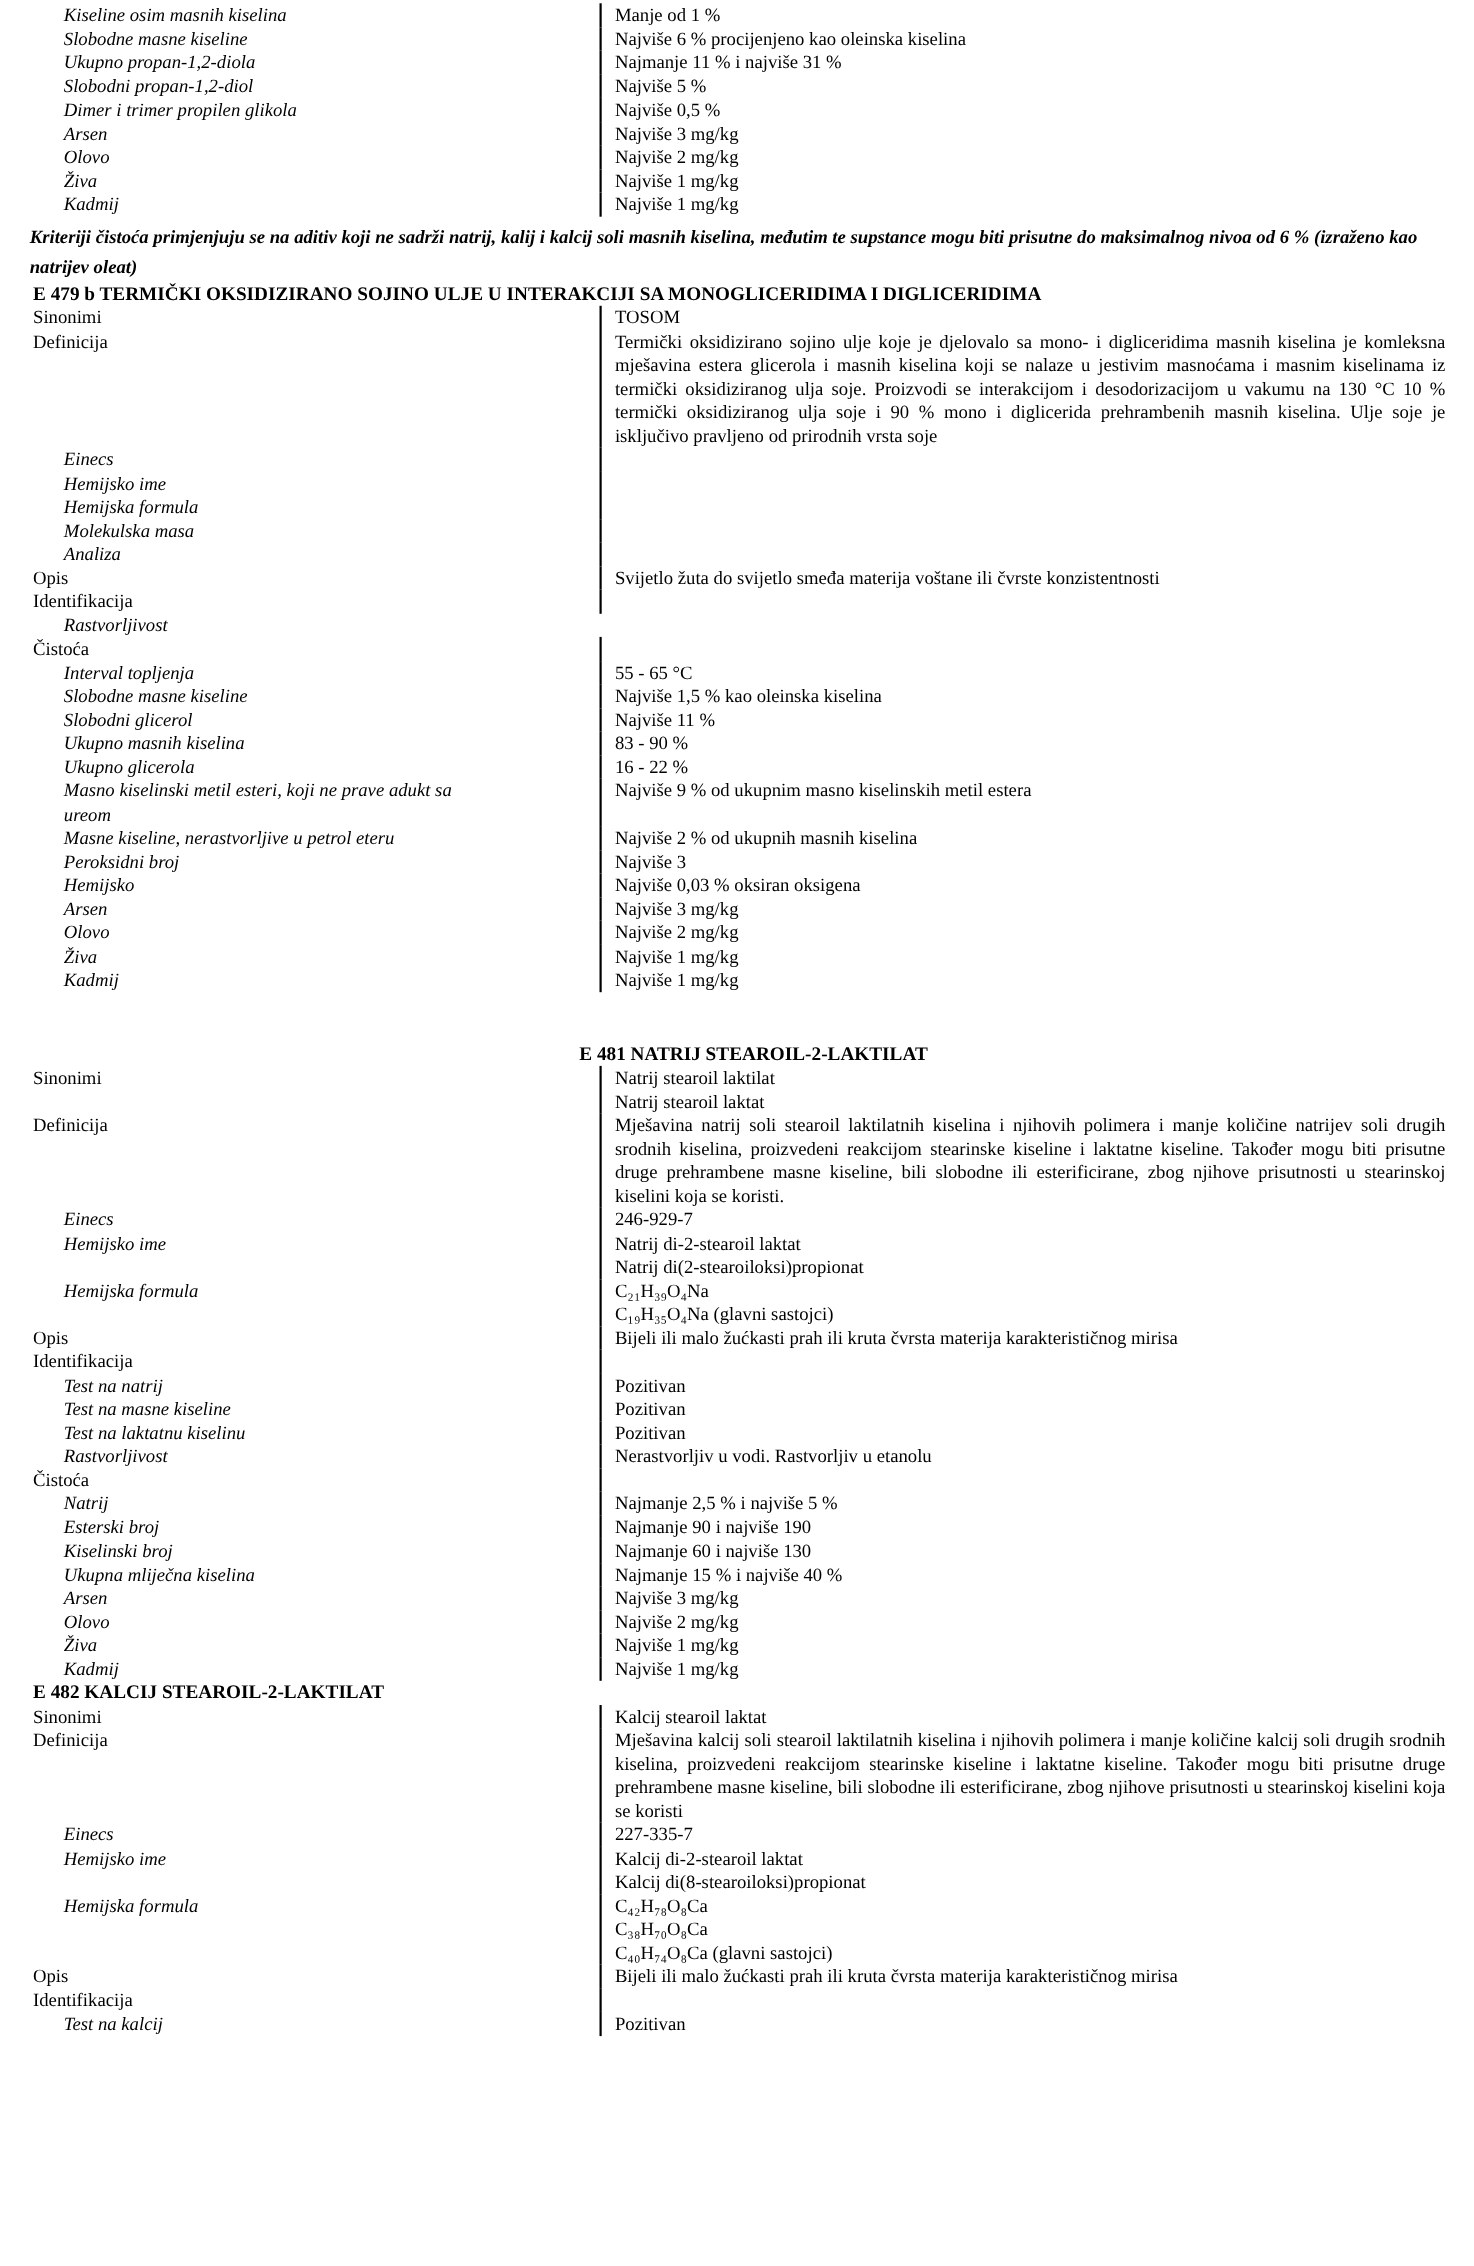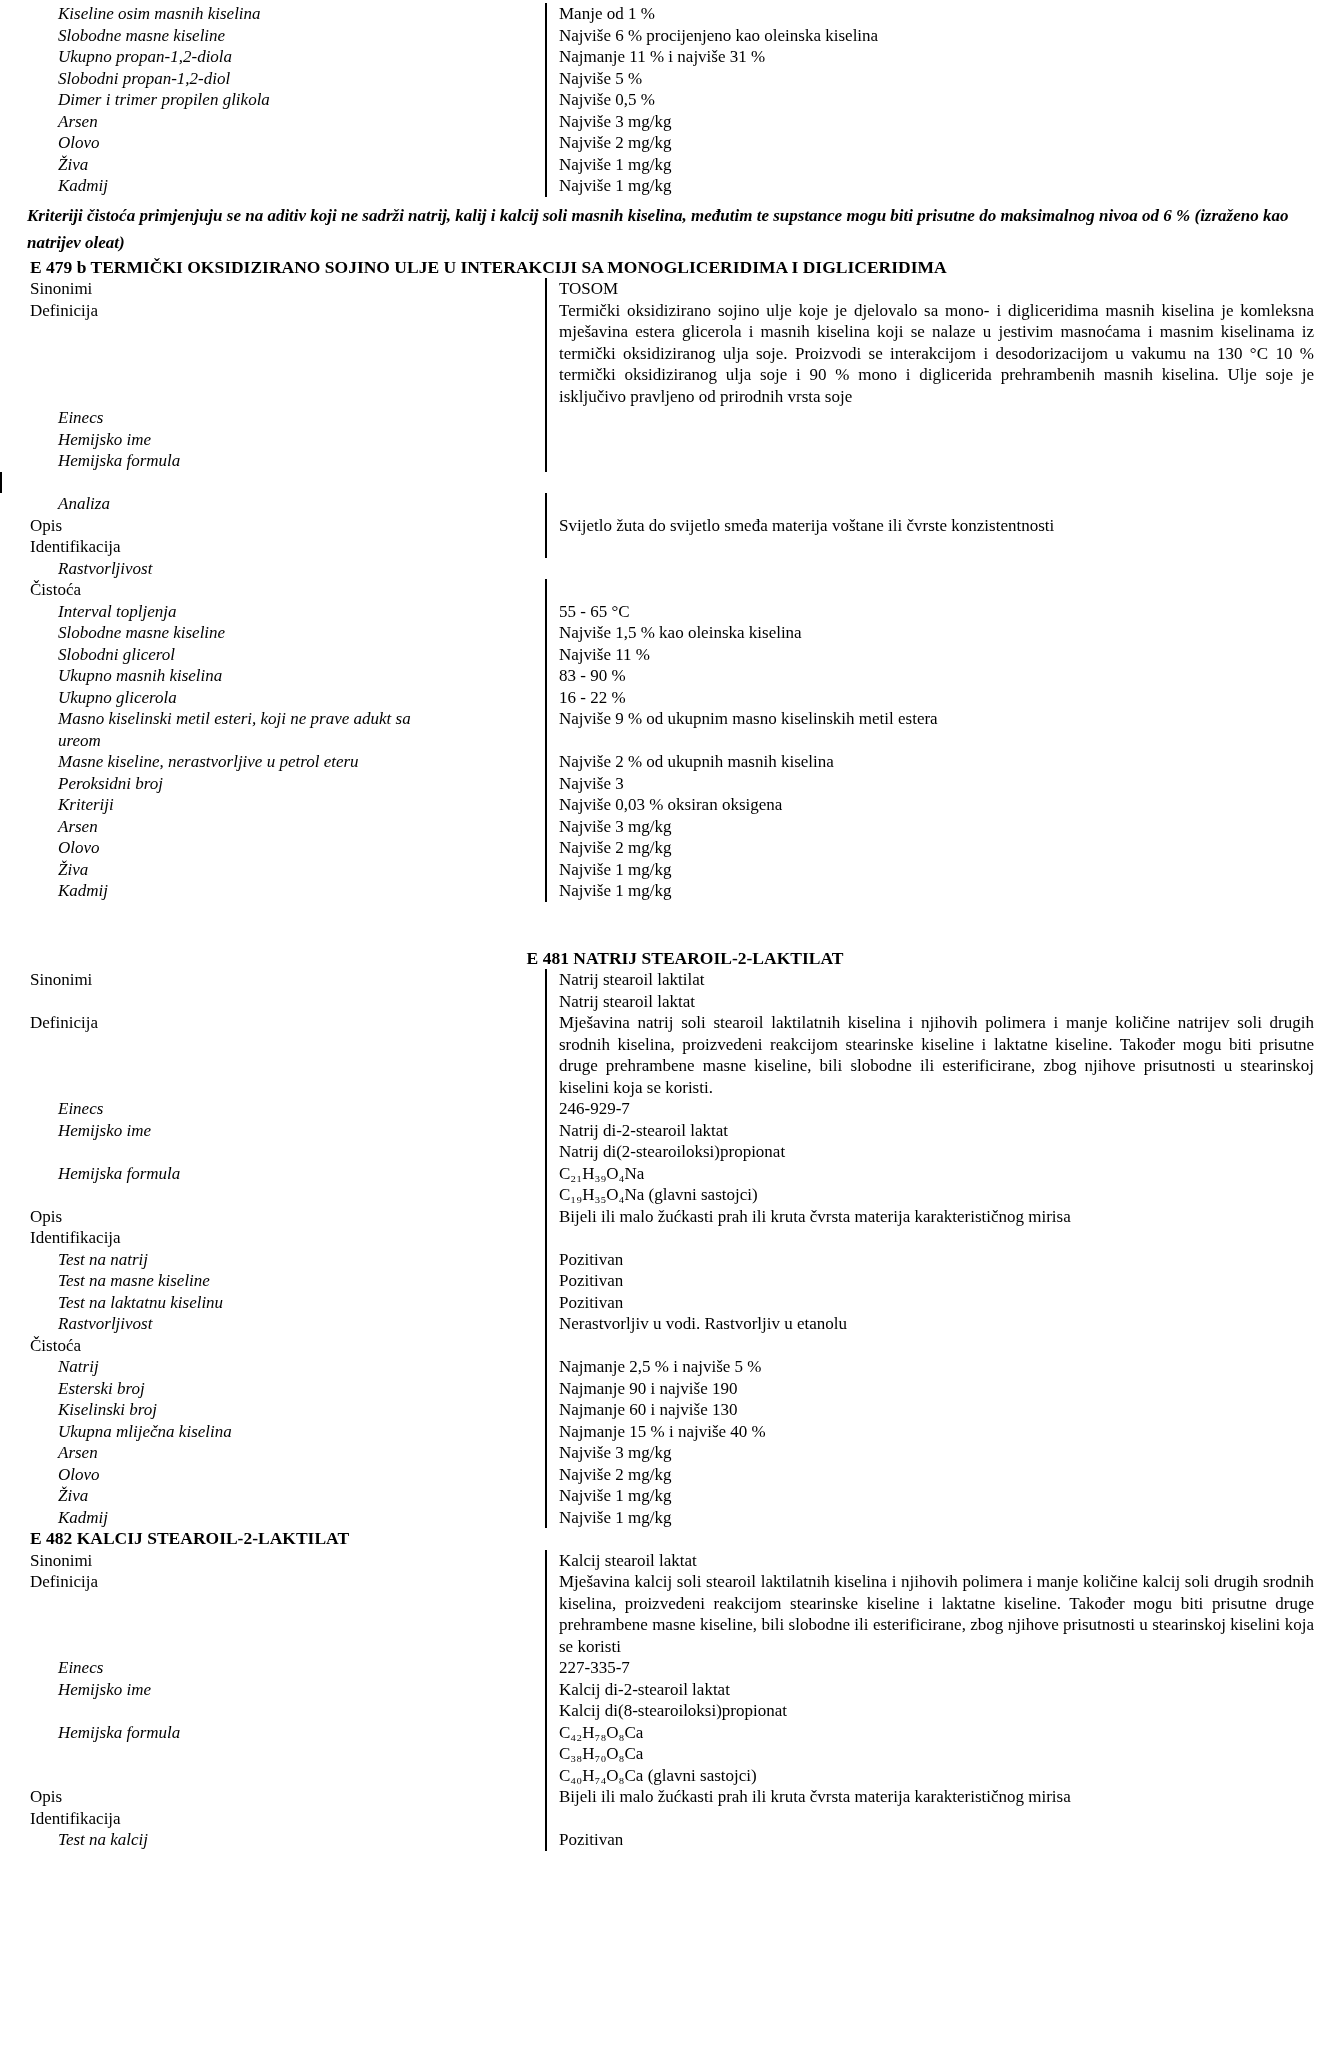--- a/index.html
+++ b/index.html
@@ -111,20 +111,21 @@
         </div>
         <div class="row">
           <div class="lbl sub">Hemijsko ime</div>
           <div class="val"></div>
         </div>
         <div class="row">
           <div class="lbl sub">Hemijska formula</div>
           <div class="val"></div>
         </div>
         <div class="row">
+          <div class="lbl sub">Molekulska masa</div>
           <div class="val"></div>
         </div>
         <div class="row">
           <div class="lbl sub">Analiza</div>
           <div class="val"></div>
         </div>
         <div class="row">
           <div class="lbl header">Opis</div>
           <div class="val">
             <div class="val-line">Svijetlo žuta do svijetlo smeđa materija voštane ili čvrste konzistentnosti</div>
@@ -186,21 +187,21 @@
             <div class="val-line">Najviše 2 % od ukupnih masnih kiselina</div>
           </div>
         </div>
         <div class="row">
           <div class="lbl sub">Peroksidni broj</div>
           <div class="val">
             <div class="val-line">Najviše 3</div>
           </div>
         </div>
         <div class="row">
-          <div class="lbl sub">Kriteriji</div>
+          <div class="lbl sub">Hemijsko</div>
           <div class="val">
             <div class="val-line">Najviše 0,03 % oksiran oksigena</div>
           </div>
         </div>
         <div class="row">
           <div class="lbl sub">Arsen</div>
           <div class="val">
             <div class="val-line">Najviše 3 mg/kg</div>
           </div>
         </div>

